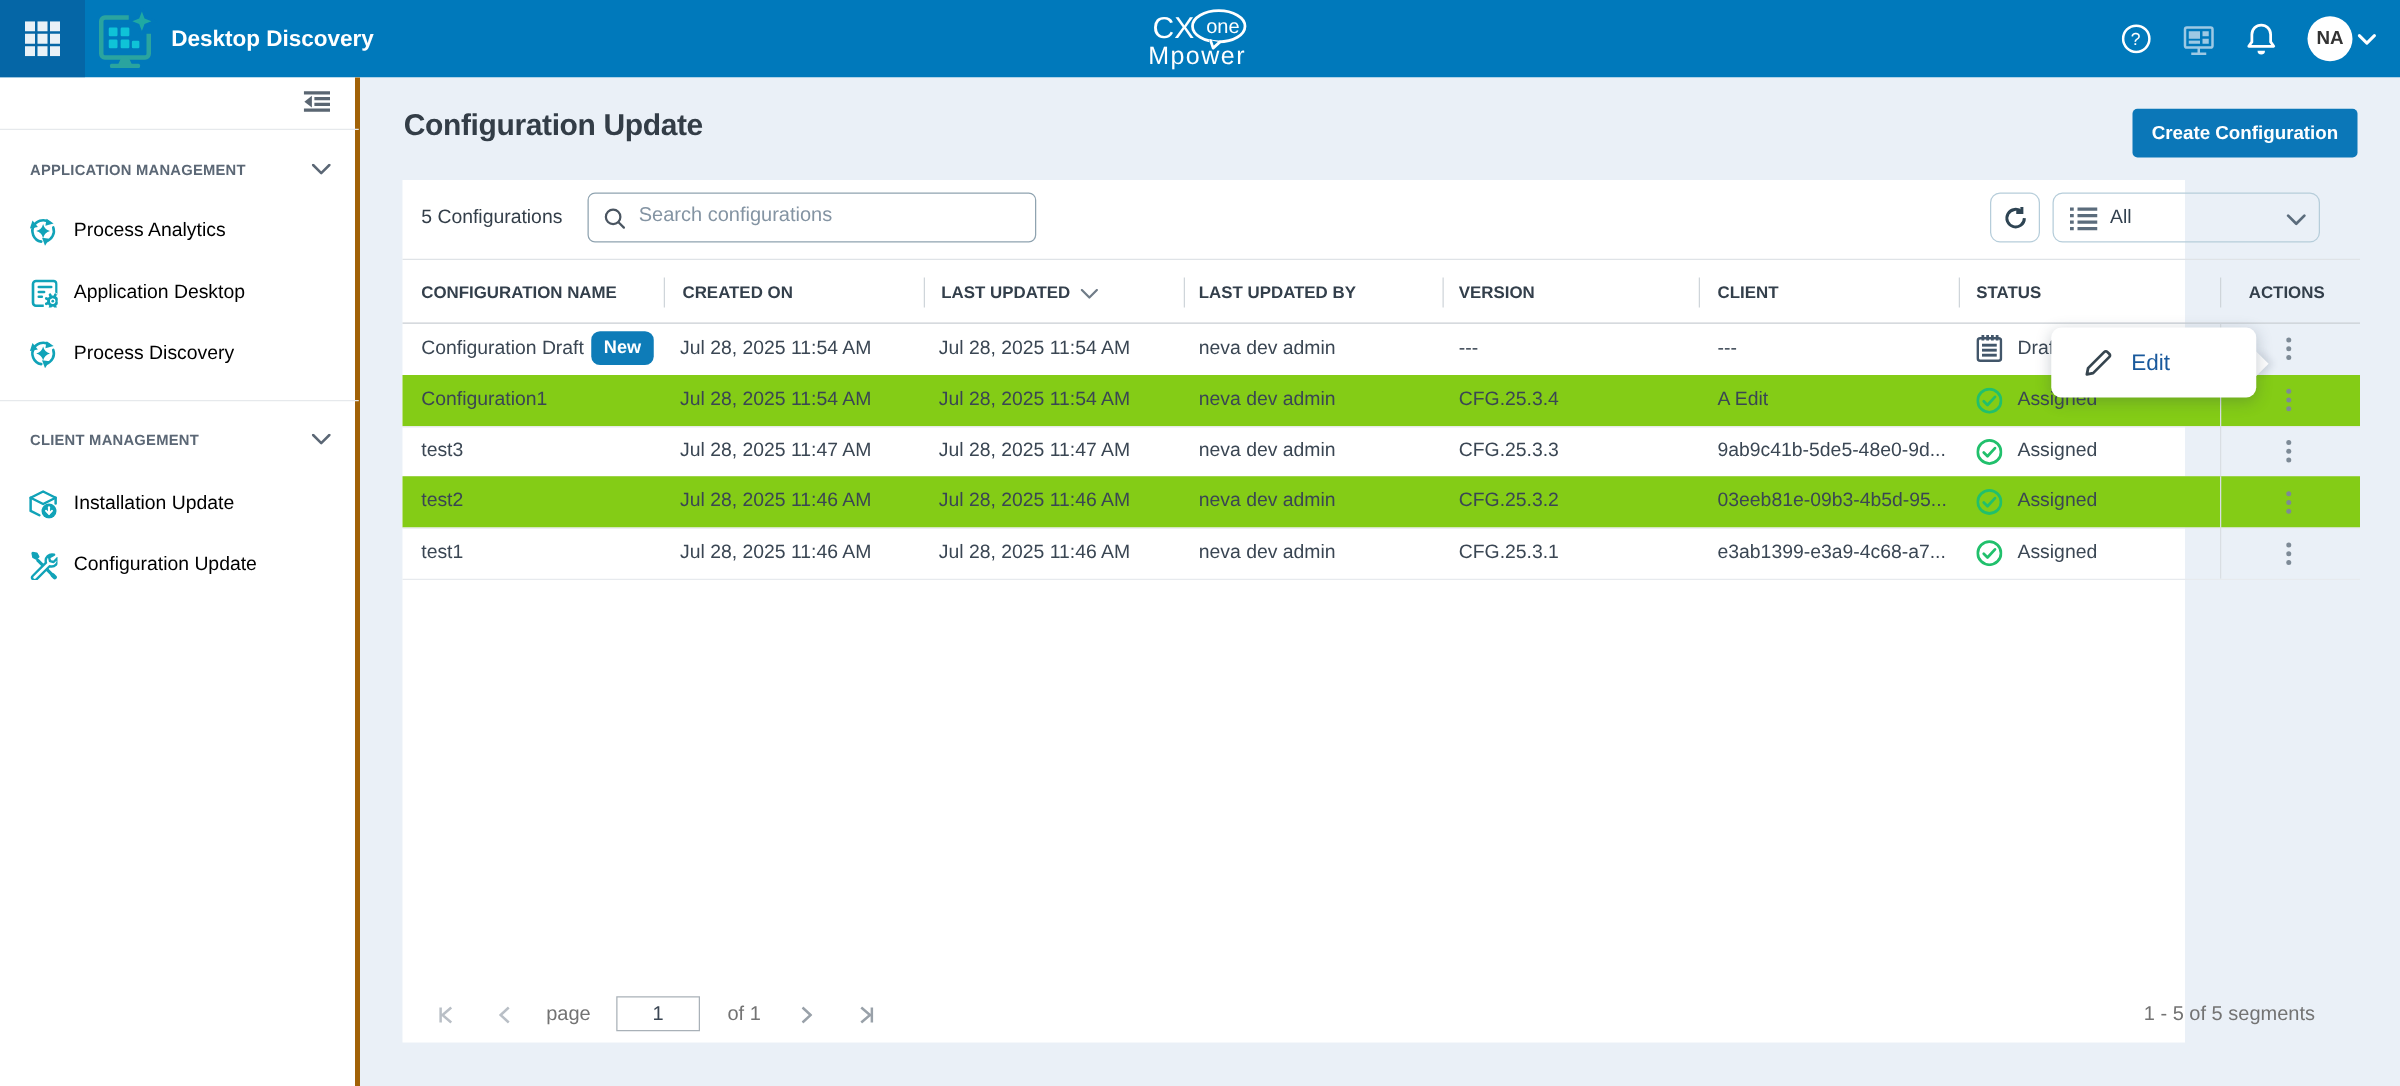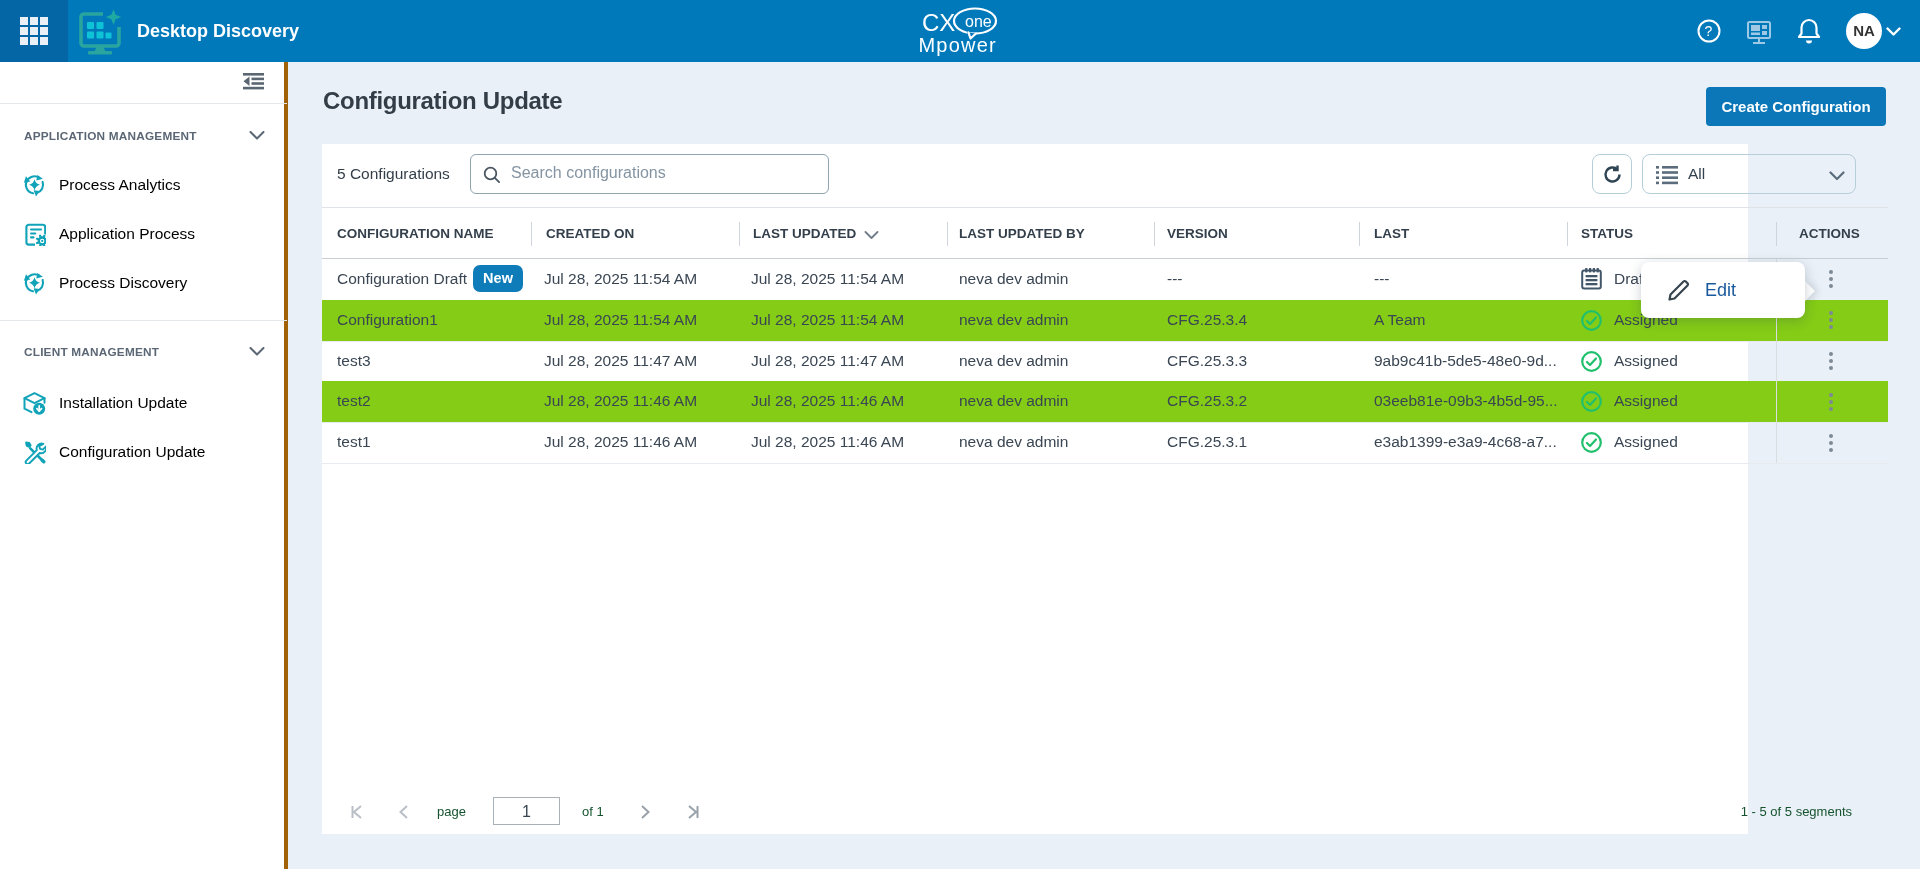--- a/index.html
+++ b/index.html
@@ -40,21 +40,21 @@
   .row .cell { position:absolute; top:0; height:40.8px; line-height:40.8px; font-size:15.5px; color:#3a4653; white-space:nowrap; }
   .rowline { position:absolute; left:0; width:1566px; border-top:1px solid #e7eaee; }
   .rshade { background:#84cc16; }
   .rowsep { position:absolute; top:0; height:40.8px; width:1px; background:#d9dee3; left:1454px; }
   .dots { position:absolute; left:1507px; top:50%; margin-top:-9px; width:4px; }
   .dots i { display:block; width:4px; height:4px; border-radius:50%; background:#7d8a96; margin-bottom:3px; }
   .newbadge { display:inline-block; margin-left:6px; background:#0e7cb8; color:#fff; font-size:14.5px; font-weight:bold; border-radius:7px; padding:0 10px; height:27px; line-height:27px; vertical-align:1px; }
 
   
   #pager { position:absolute; left:0; top:645px; width:1566px; height:45px; }
-  .pgt { position:absolute; top:0; height:45px; line-height:45px; font-size:13px; color:#14532d; }
+  .pgt { position:absolute; top:0; height:45px; line-height:45px; font-size:16px; color:#737373; }
   #pginput { position:absolute; left:171px; top:8px; width:67px; height:28px; border:1px solid #a9b1b8; text-align:center; line-height:28px; font-size:16px; color:#3a4653; }
 
   
   #popup { position:absolute; left:1353px; top:200px; width:164px; height:56px; background:#fff; border-radius:8px; box-shadow:0 3px 12px rgba(40,60,80,.25); }
   #popuparrow { position:absolute; left:1510px; top:222px; width:14px; height:14px; background:#fff; transform:rotate(45deg); box-shadow:3px -3px 6px rgba(40,60,80,.12); }
   #popup .lbl { position:absolute; left:64px; top:0; height:56px; line-height:56px; font-size:18px; color:#19599c; }
 </style>
 </head>
 <body>
 
@@ -177,21 +177,21 @@
         <line x1="22.344690803514865" y1="19.192640611418746" x2="24.379490735200953" y2="20.0290551246897" stroke="#11a3b8" stroke-width="2.2" stroke-linecap="round"></line>
         <line x1="20.50959724992901" y1="21.037667133871654" x2="21.35698370576543" y2="23.06792233814155" stroke="#11a3b8" stroke-width="2.2" stroke-linecap="round"></line>
         <line x1="17.90735938858125" y1="21.04469080351486" x2="17.070944875310296" y2="23.07949073520095" stroke="#11a3b8" stroke-width="2.2" stroke-linecap="round"></line>
         <line x1="16.062332866128344" y1="19.20959724992901" x2="14.032077661858448" y2="20.05698370576543" stroke="#11a3b8" stroke-width="2.2" stroke-linecap="round"></line>
         <line x1="16.055309196485133" y1="16.60735938858125" x2="14.020509264799045" y2="15.770944875310295" stroke="#11a3b8" stroke-width="2.2" stroke-linecap="round"></line>
         <line x1="17.890402750070987" y1="14.762332866128343" x2="17.043016294234565" y2="12.73207766185845" stroke="#11a3b8" stroke-width="2.2" stroke-linecap="round"></line>
         <line x1="20.492640611418746" y1="14.755309196485134" x2="21.329055124689702" y2="12.720509264799045" stroke="#11a3b8" stroke-width="2.2" stroke-linecap="round"></line>
         <line x1="22.337667133871655" y1="16.590402750070986" x2="24.367922338141547" y2="15.743016294234565" stroke="#11a3b8" stroke-width="2.2" stroke-linecap="round"></line>
       </g>
     </svg>
-  <div class="sb-item" style="top:163px">Application Process</div>
+  <div class="sb-item" style="top:163px">Application Desktop</div>
 
   <svg class="sb-ic" style="top:210px" width="23" height="23" viewBox="0 0 23 23" id="ic-pd">
       <g fill="none" stroke="#11a3b8" stroke-width="2.1" stroke-linecap="round">
    <path d="M3.4 7.9 A 8.6 8.6 0 0 1 16.4 3.8"></path>
    <path d="M19.6 7.9 A 8.6 8.6 0 0 1 13.7 19.1"></path>
    <path d="M10.0 19.3 A 8.6 8.6 0 0 1 4.5 5.9"></path>
    </g>
    <g fill="#11a3b8">
    <path d="M14.3 0.9 L19.9 4.7 L13.3 6.5 Z"></path>
    <path d="M16.6 17.0 L13.0 22.6 L10.6 16.2 Z"></path>
@@ -273,21 +273,21 @@
 
     <div id="thead">
       <div class="th" style="left:15px">CONFIGURATION NAME</div>
       <div class="th" style="left:224px">CREATED ON</div>
       <div class="th" style="left:431px">LAST UPDATED</div>
       <svg class="abs" style="left:542px;top:23px" width="15" height="9" viewBox="0 0 15 9">
           <path d="M1.5 1 l6 6 6 -6" fill="none" stroke="#707c88" stroke-width="1.8" stroke-linecap="round" stroke-linejoin="round"></path>
         </svg>
       <div class="th" style="left:637px">LAST UPDATED BY</div>
       <div class="th" style="left:845px">VERSION</div>
-      <div class="th" style="left:1052px">LAST</div>
+      <div class="th" style="left:1052px">CLIENT</div>
       <div class="th" style="left:1259px">STATUS</div>
       <div class="th" style="left:1477px">ACTIONS</div>
       <div class="vsep" style="left:209px"></div>
       <div class="vsep" style="left:417px"></div>
       <div class="vsep" style="left:625px"></div>
       <div class="vsep" style="left:832px"></div>
       <div class="vsep" style="left:1037px"></div>
       <div class="vsep" style="left:1245px"></div>
       <div class="vsep" style="left:1454px"></div>
     </div>
@@ -321,21 +321,21 @@
             <i></i>
           </div>
         </div>
         <div class="rowline" style="top:155.8px"></div>
         <div class="row rshade" style="top:155.8px">
           <div class="cell" style="left:15px">Configuration1</div>
           <div class="cell" style="left:222px">Jul 28, 2025 11:54 AM</div>
           <div class="cell" style="left:429px">Jul 28, 2025 11:54 AM</div>
           <div class="cell" style="left:637px">neva dev admin</div>
           <div class="cell" style="left:845px">CFG.25.3.4</div>
-          <div class="cell" style="left:1052px">A Team</div>
+          <div class="cell" style="left:1052px">A Edit</div>
           <div class="cell" style="left:1259px;padding-left:33px"><svg width="21" height="21" viewBox="0 0 21 21" style="position:absolute;left:0;top:10px">
               <circle cx="10.5" cy="10.5" r="9.3" fill="none" stroke="#21c06c" stroke-width="2.2"></circle>
               <path d="M6 11 l3 3 6-6.5" fill="none" stroke="#21c06c" stroke-width="2.2" stroke-linecap="round" stroke-linejoin="round"></path>
             </svg>Assigned</div>
           <div class="rowsep"></div>
           <div class="dots">
             <i></i>
             <i></i>
             <i></i>
           </div>

